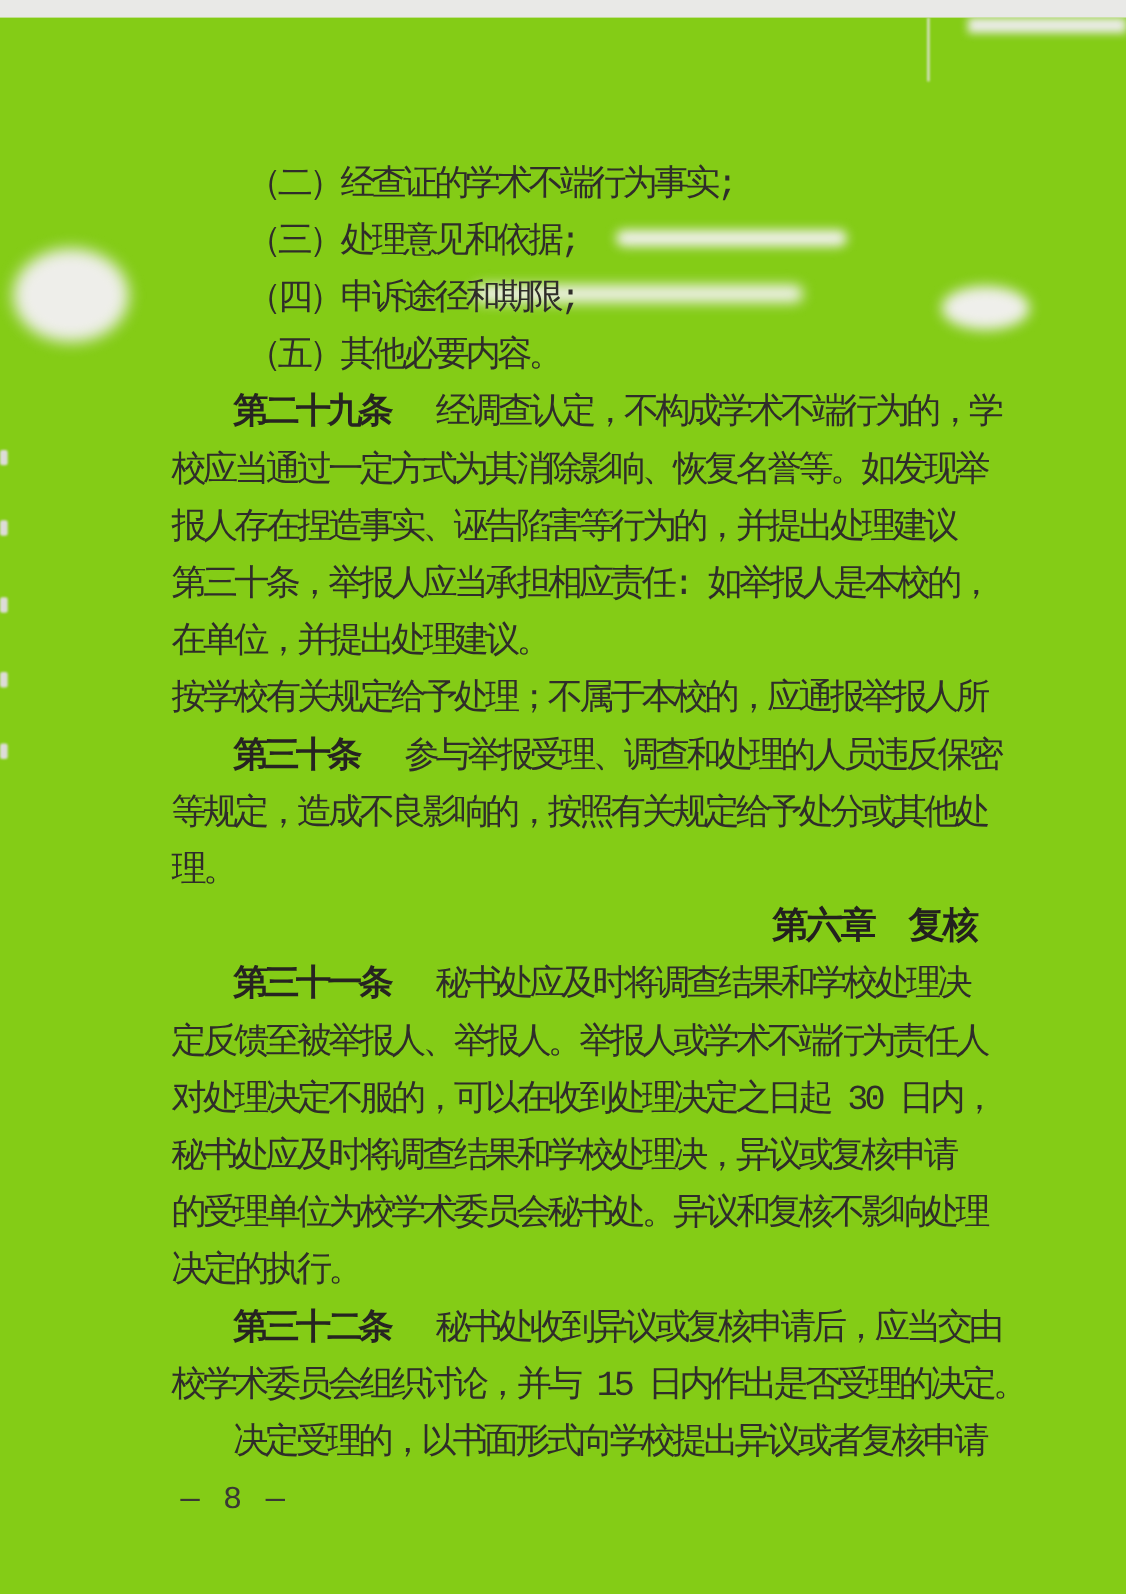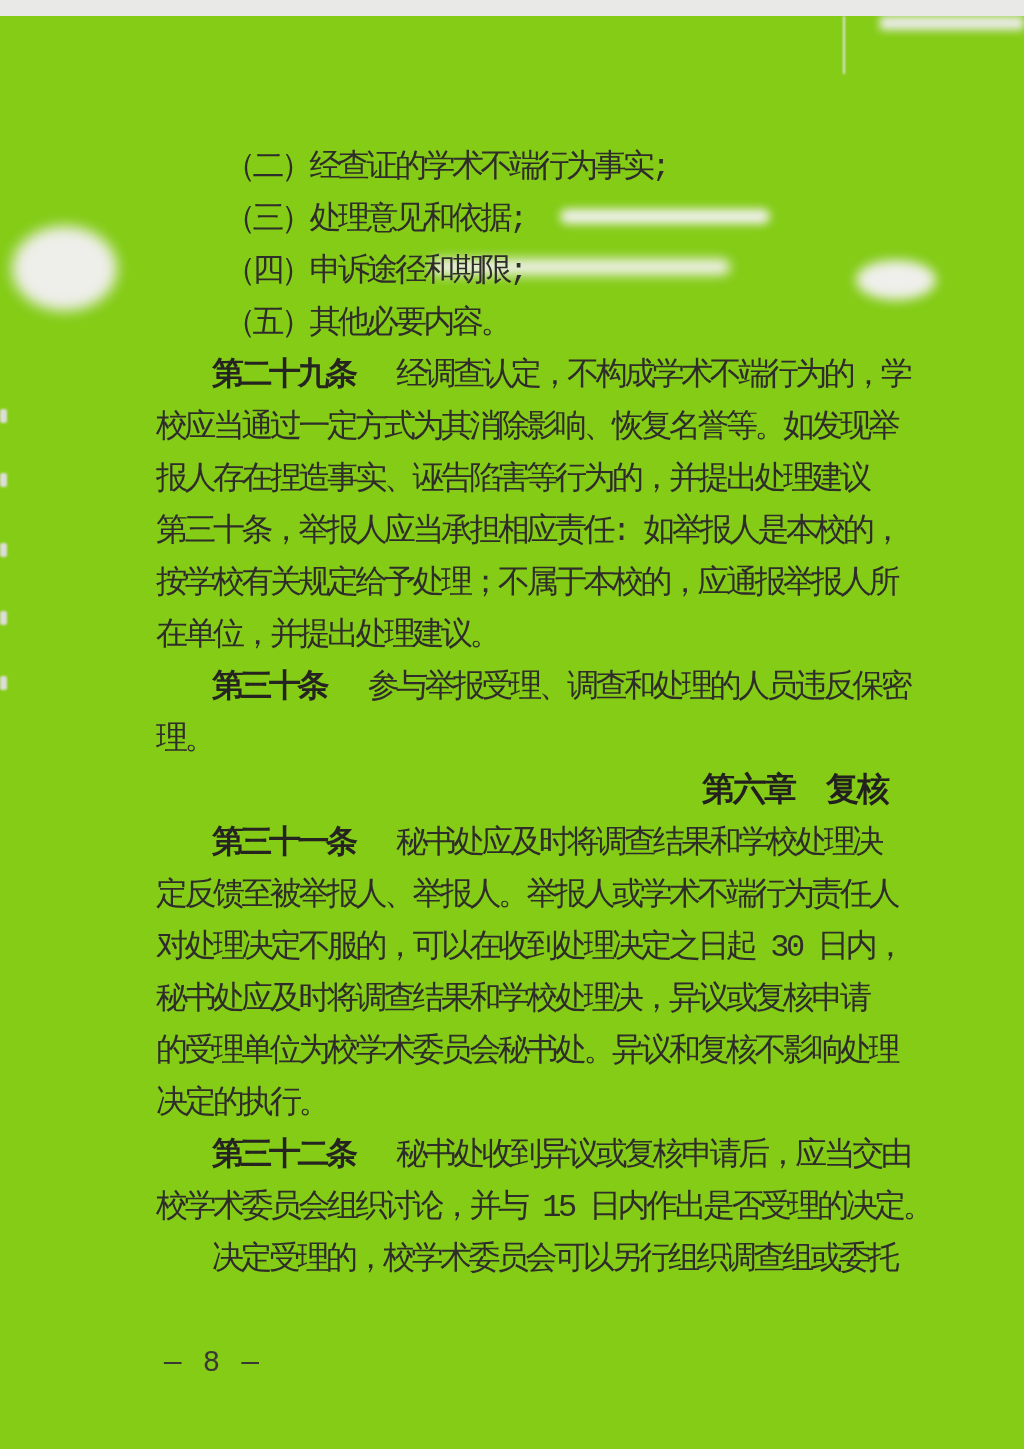--- a/index.html
+++ b/index.html
@@ -77,45 +77,46 @@
     <div class="line indent-item">（四）申诉途径和期限;</div>
     <div class="line indent-item">（五）其他必要内容。</div>
 
     <div class="line indent-art">
       <span class="art-num">第二十九条</span>
       <span class="art-rest">经调查认定，不构成学术不端行为的，学</span>
     </div>
     <div class="line">校应当通过一定方式为其消除影响、恢复名誉等。如发现举</div>
     <div class="line">报人存在捏造事实、诬告陷害等行为的，并提出处理建议</div>
     <div class="line">第三十条，举报人应当承担相应责任: 如举报人是本校的，</div>
+    <div class="line">在单位，并提出处理建议。</div>
     <div class="line">按学校有关规定给予处理；不属于本校的，应通报举报人所</div>
-    <div class="line">在单位，并提出处理建议。</div>
 
     <div class="line indent-art">
       <span class="art-num">第三十条</span>
       <span class="art-rest">参与举报受理、调查和处理的人员违反保密</span>
     </div>
+    <div class="line">等规定，造成不良影响的，按照有关规定给予处分或其他处</div>
     <div class="line">理。</div>
 
     <div class="line chapter">第六章　复核</div>
 
     <div class="line indent-art">
       <span class="art-num">第三十一条</span>
       <span class="art-rest">秘书处应及时将调查结果和学校处理决</span>
     </div>
     <div class="line">定反馈至被举报人、举报人。举报人或学术不端行为责任人</div>
     <div class="line">对处理决定不服的，可以在收到处理决定之日起 30 日内，</div>
     <div class="line">秘书处应及时将调查结果和学校处理决，异议或复核申请</div>
     <div class="line">的受理单位为校学术委员会秘书处。异议和复核不影响处理</div>
     <div class="line">决定的执行。</div>
 
     <div class="line indent-art">
       <span class="art-num">第三十二条</span>
       <span class="art-rest">秘书处收到异议或复核申请后，应当交由</span>
     </div>
     <div class="line">校学术委员会组织讨论，并与 15 日内作出是否受理的决定。</div>
-    <div class="line indent-art">决定受理的，校学术委员会可以另行组织调查组或委托</div>
+    <div class="line indent-art">决定受理的，以书面形式向学校提出异议或者复核申请</div>
 
   </div>
 
   <div class="page-number">— 8 —</div>
 
 </div>
 
 </body></html>

